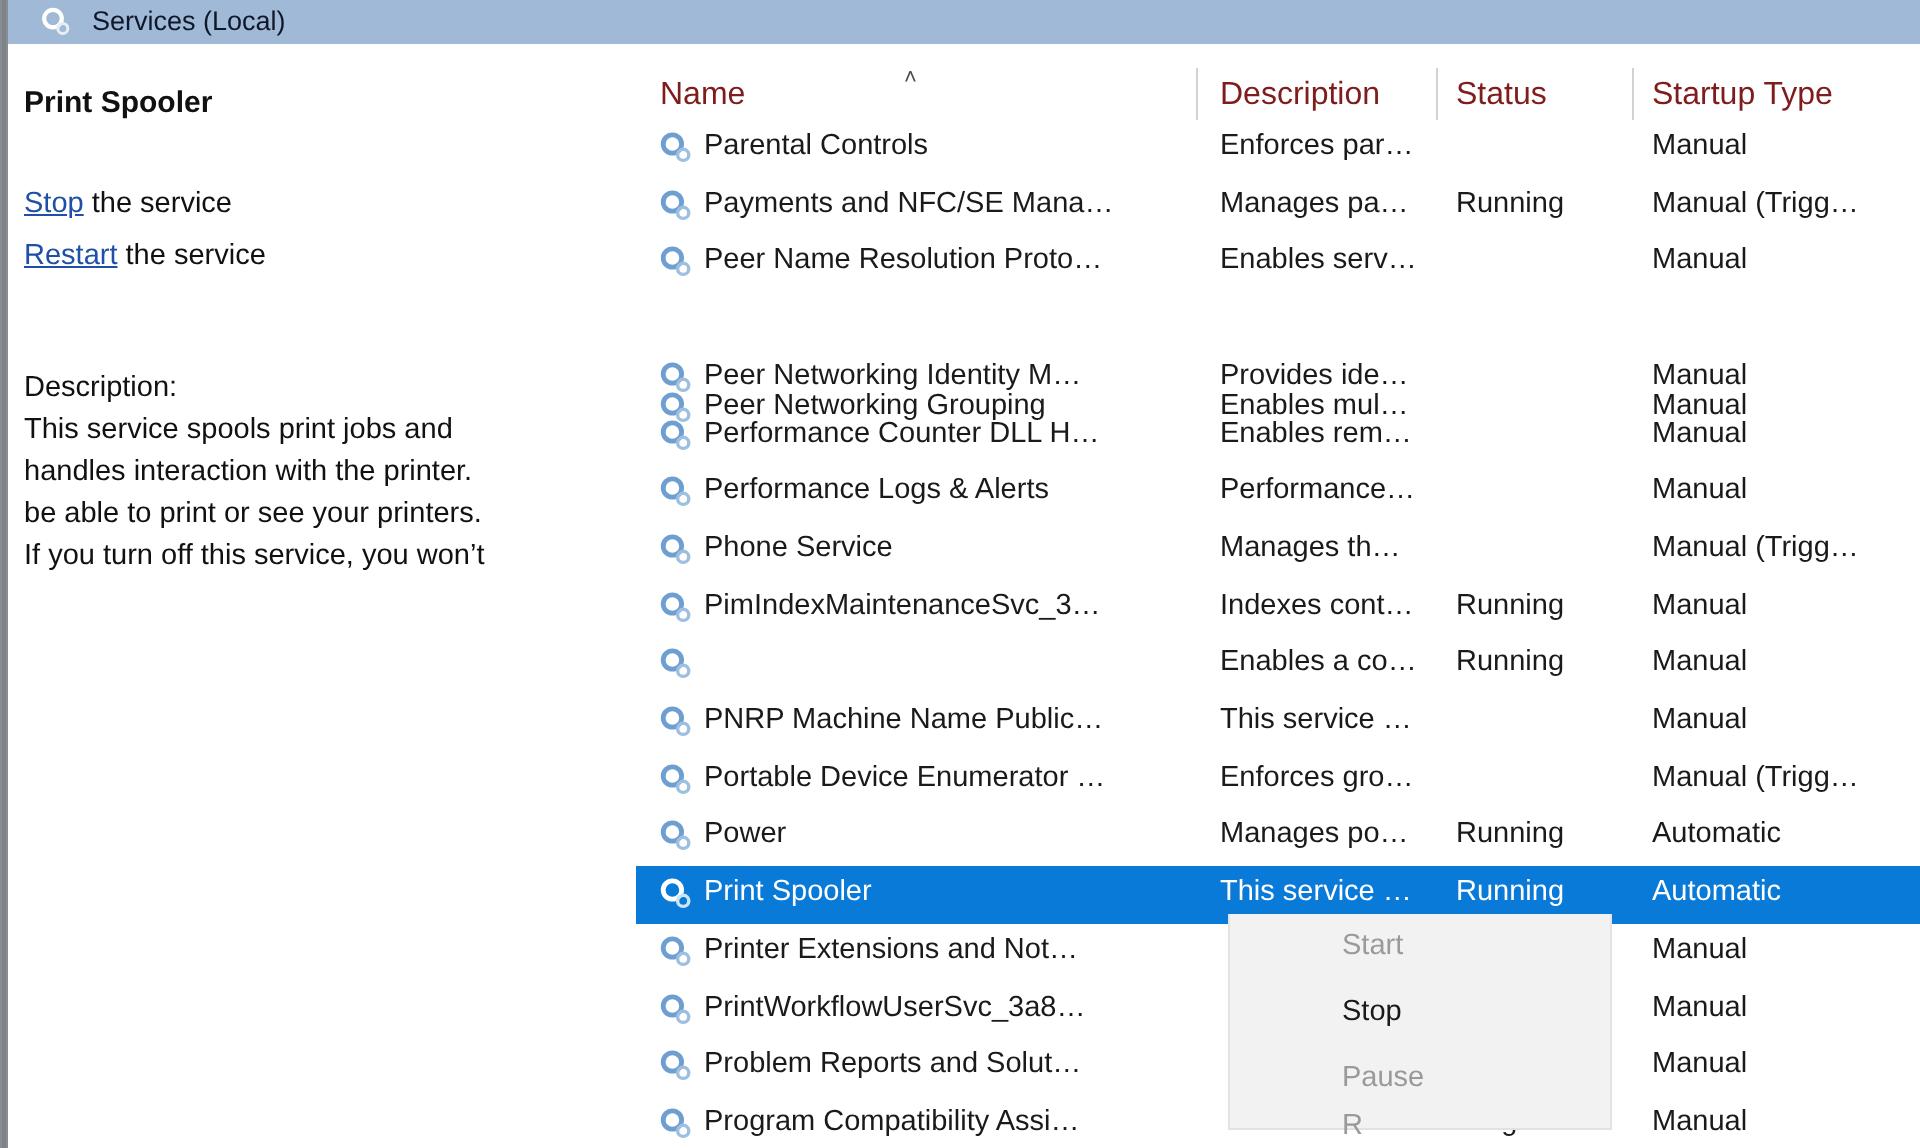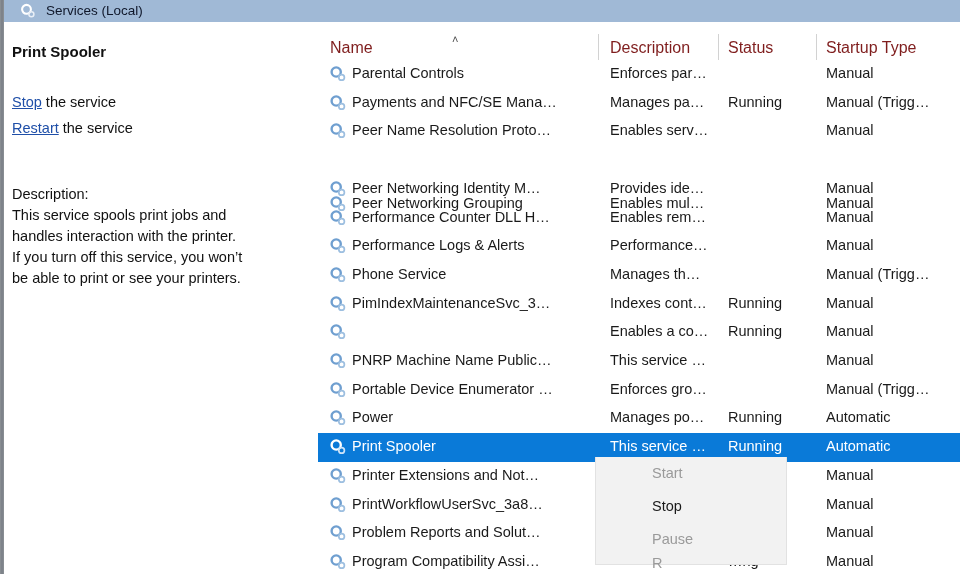--- a/index.html
+++ b/index.html
@@ -165,21 +165,21 @@
   .row-gear {
     position: absolute;
     left: 11px; top: 5px;
     width: 18px; height: 18px;
     display: block;
   }
 
   
   .context-menu {
     position: absolute;
-    left: 595px; top: 457px;
+    left: 614px; top: 457px;
     width: 192px; height: 108px;
     background: #f2f2f2;
     border: 1px solid #e2e2e2;
     border-top: none;
     box-sizing: border-box;
     z-index: 40;
   }
   .menu-item {
     position: absolute;
     left: 0;
@@ -221,22 +221,22 @@
       <span class="hyperlink">Stop</span><span> the service</span>
     </div>
     <div class="link-row r2">
       <span class="hyperlink">Restart</span><span> the service</span>
     </div>
 
     <div class="desc-block">
       <span class="dline">Description:</span>
       <span class="dline">This service spools print jobs and</span>
       <span class="dline">handles interaction with the printer.</span>
+      <span class="dline">be able to print or see your printers.</span>
       <span class="dline">If you turn off this service, you won’t</span>
-      <span class="dline">be able to print or see your printers.</span>
     </div>
   </div>
 
   <div class="list-panel">
 
     <div class="col-header">
       <span class="sort-arrow">˄</span>
       <span class="col-head-cell" style="left:12px">Name</span>
       <span class="col-head-cell" style="left:292px">Description</span>
       <span class="col-head-cell" style="left:410px">Status</span>

